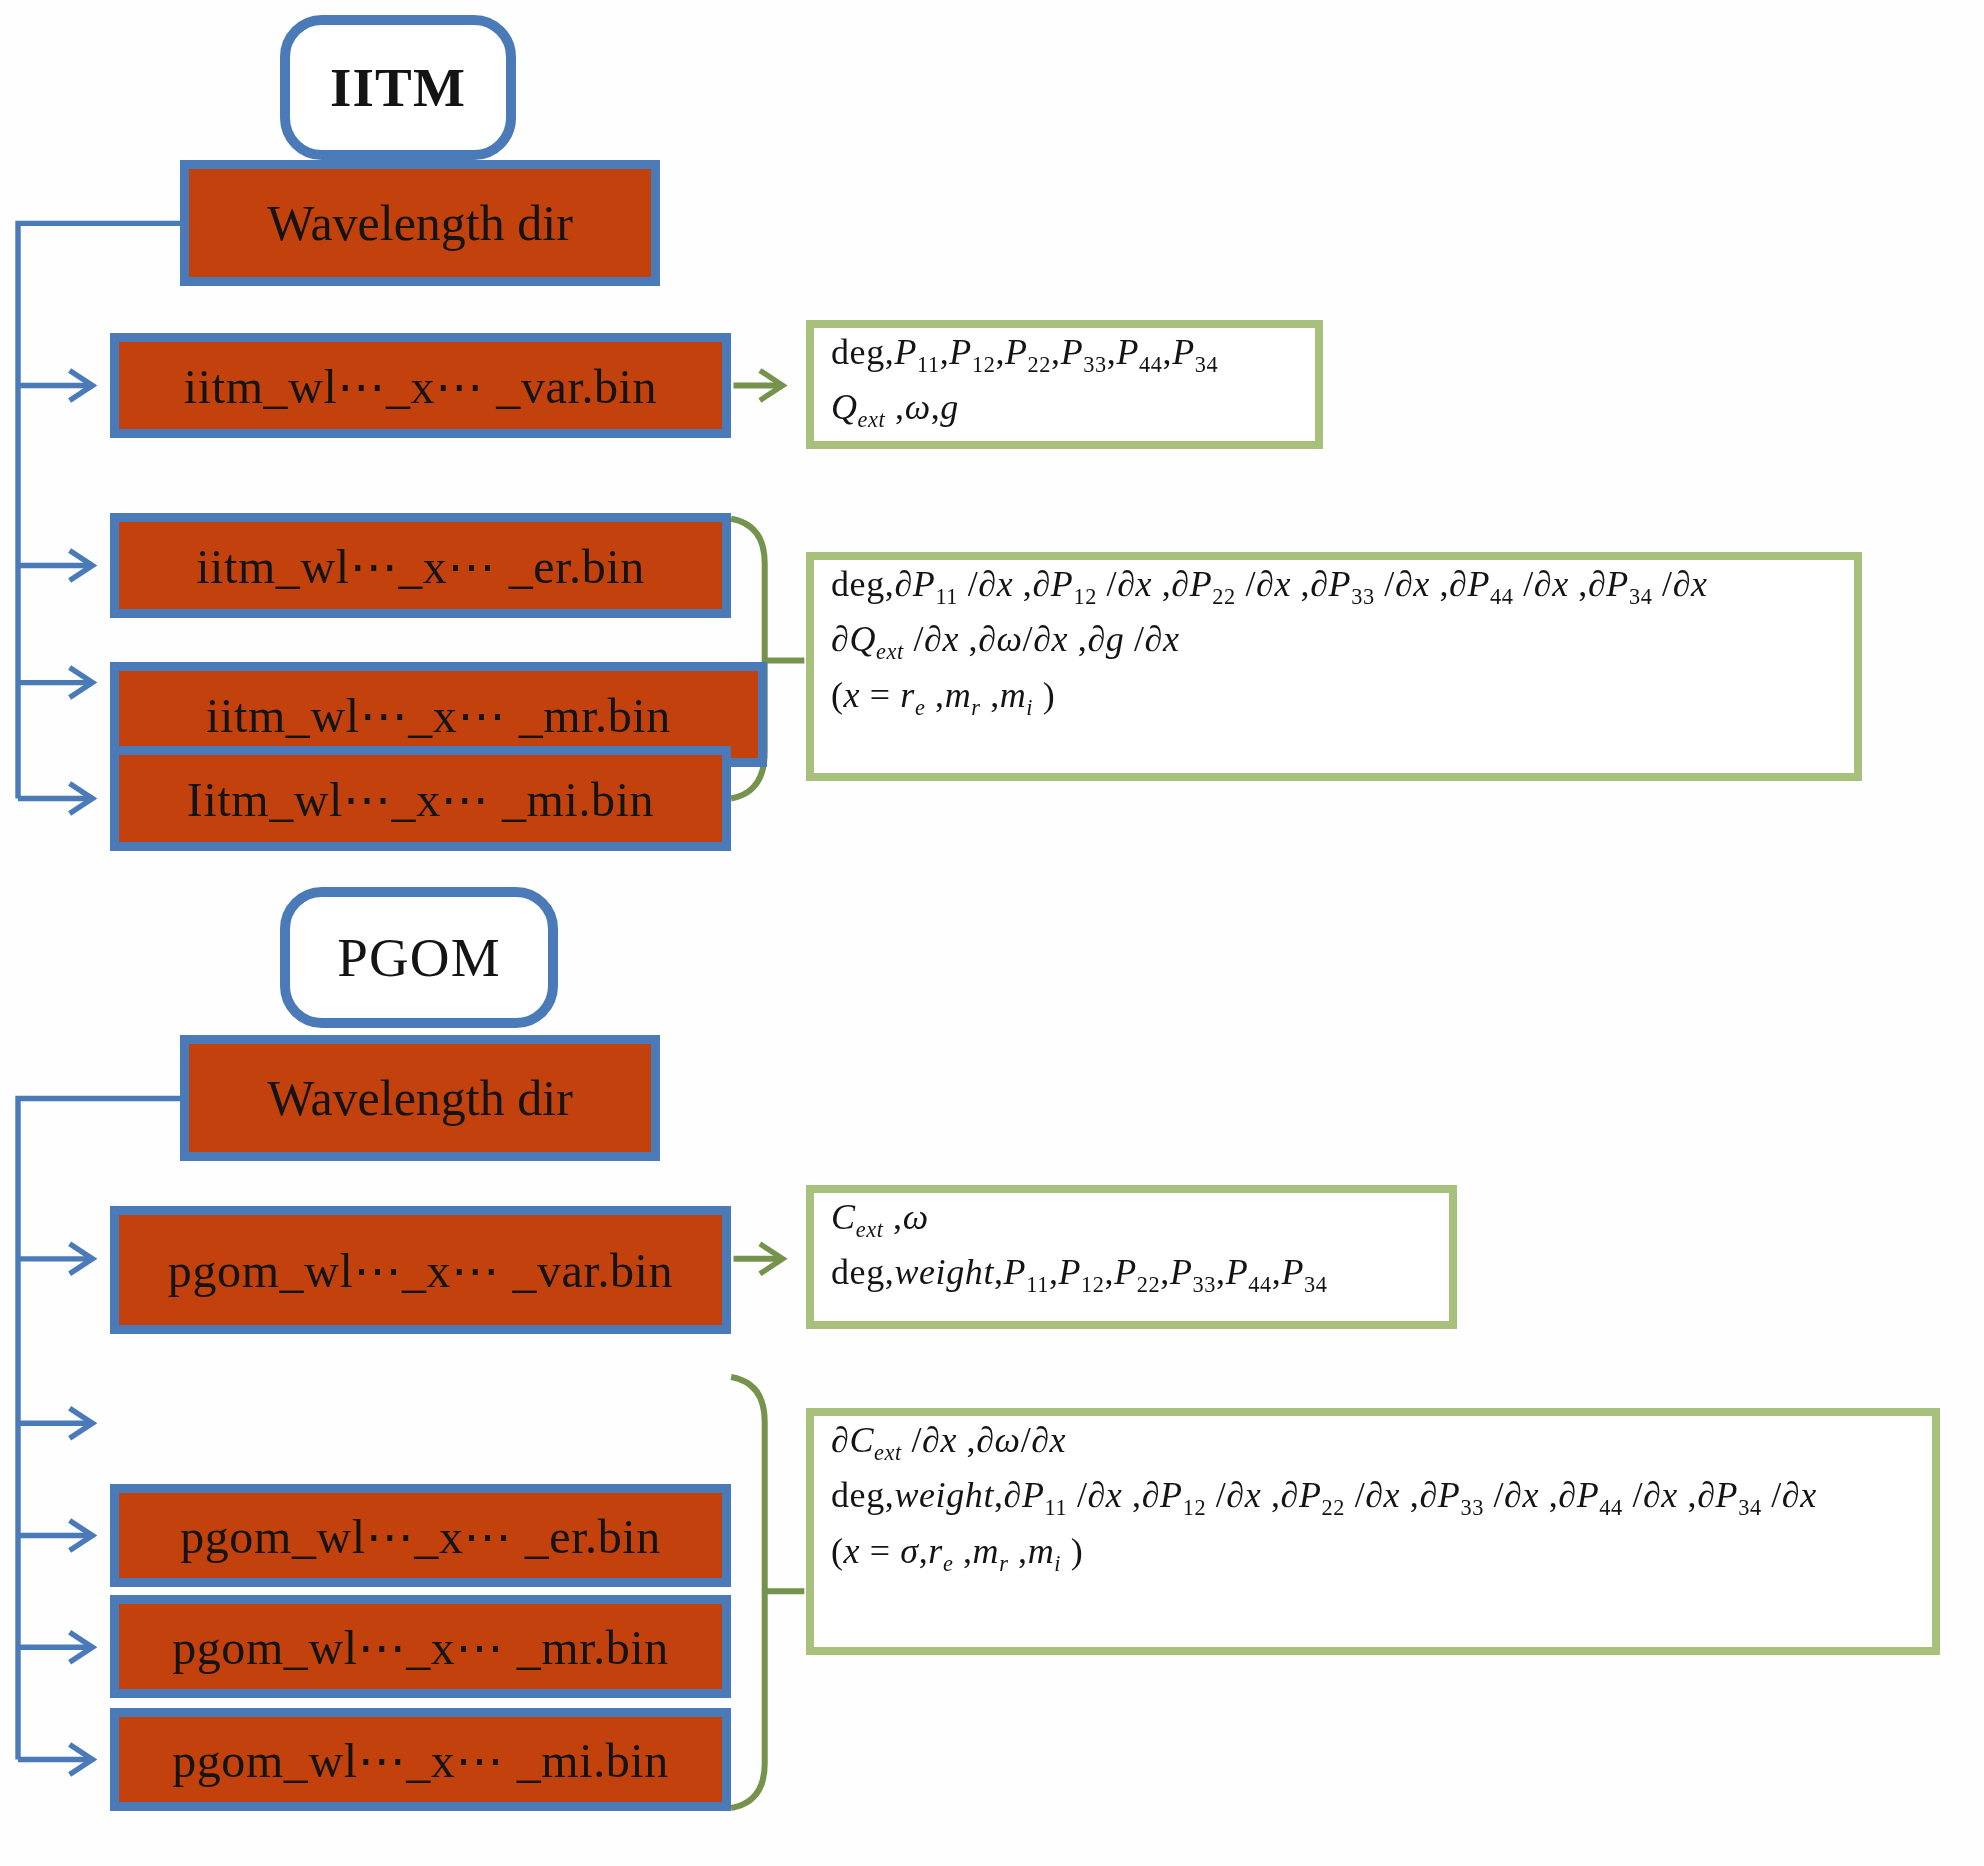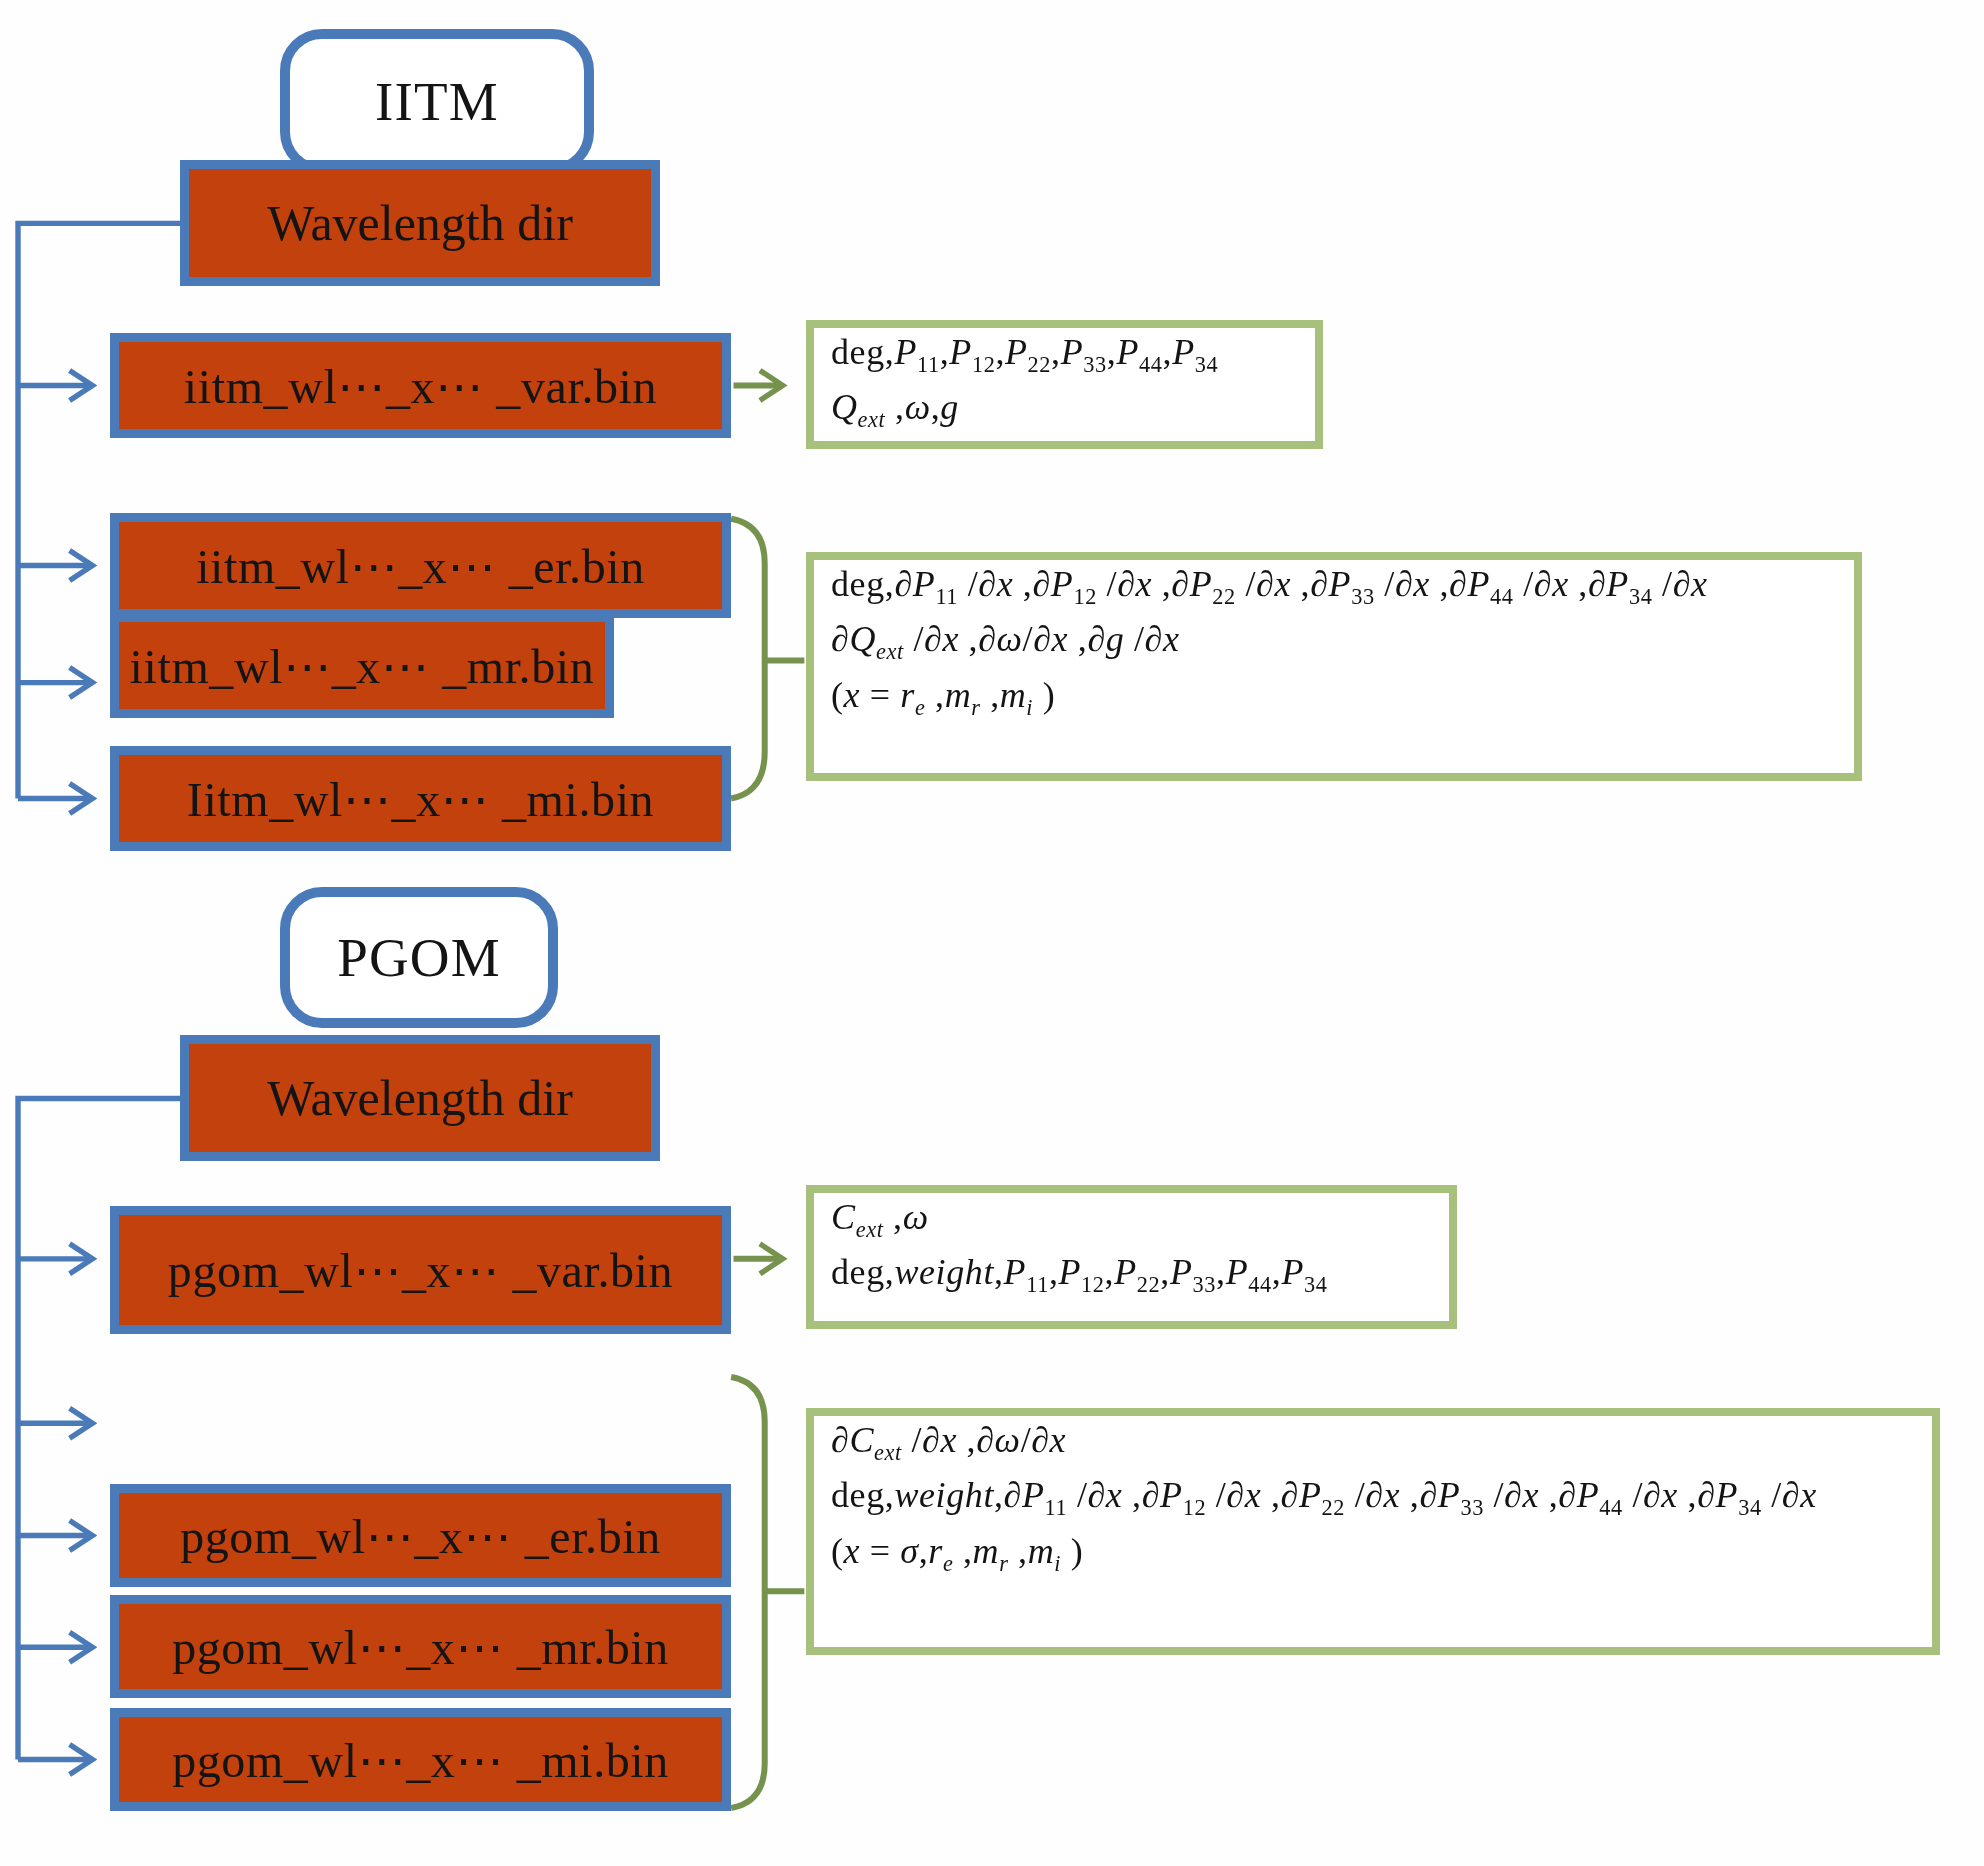--- a/index.html
+++ b/index.html
@@ -45,41 +45,41 @@
     <path d="M300 1830 H30 V2931" fill="none" stroke="#4a7ab8" stroke-width="9"></path>
     <path d="M30 2097 H150" fill="none" stroke="#4a7ab8" stroke-width="9" marker-end="url(#ab)"></path>
     <path d="M30 2371 H150" fill="none" stroke="#4a7ab8" stroke-width="9" marker-end="url(#ab)"></path>
     <path d="M30 2558 H150" fill="none" stroke="#4a7ab8" stroke-width="9" marker-end="url(#ab)"></path>
     <path d="M30 2744 H150" fill="none" stroke="#4a7ab8" stroke-width="9" marker-end="url(#ab)"></path>
     <path d="M30 2931 H150" fill="none" stroke="#4a7ab8" stroke-width="9" marker-end="url(#ab)"></path>
     <path d="M1222 2097 H1300" fill="none" stroke="#75934c" stroke-width="10" marker-end="url(#ao)"></path>
     <path d="M1218 2294 Q1274 2304 1274 2368 L1274 2938 Q1274 3002 1218 3012 M1274 2651 H1340" fill="none" stroke="#75934c" stroke-width="10"></path>
   </svg>
 
-  <div class="rbox" style="left:280px;top:29px;width:314px;height:145px;">
+  <div class="rbox" style="left:280px;top:15px;width:236px;height:145px;font-weight:bold;">
     <span class="rootlabel">IITM</span>
   </div>
 
   <div class="bbox" style="left:180px;top:160px;width:480px;height:126px;">
     <span class="dirlabel">Wavelength dir</span>
   </div>
 
   <div class="bbox" style="left:110px;top:333px;width:621px;height:105px;">
     <span class="filelabel">iitm_wl⋯_x⋯ _var.bin</span>
   </div>
 
   <div class="gbox" style="left:806px;top:320px;width:517px;height:129px;">
     <div class="fline">deg,<i>P</i><sub>11</sub>,<i>P</i><sub>12</sub>,<i>P</i><sub>22</sub>,<i>P</i><sub>33</sub>,<i>P</i><sub>44</sub>,<i>P</i><sub>34</sub></div>
     <div class="fline"><i>Q</i><sub><i>ext</i></sub> ,<i>ω</i>,<i>g</i></div>
   </div>
 
   <div class="bbox" style="left:110px;top:513px;width:621px;height:105px;">
     <span class="filelabel">iitm_wl⋯_x⋯ _er.bin</span>
   </div>
-  <div class="bbox" style="left:110px;top:613px;width:504px;height:105px;">
+  <div class="bbox" style="left:110px;top:662px;width:657px;height:105px;">
     <span class="filelabel">iitm_wl⋯_x⋯ _mr.bin</span>
   </div>
   <div class="bbox" style="left:110px;top:746px;width:621px;height:105px;">
     <span class="filelabel">Iitm_wl⋯_x⋯ _mi.bin</span>
   </div>
 
   <div class="gbox" style="left:806px;top:552px;width:1056px;height:229px;">
     <div class="fline">deg,<i>∂P</i><sub>11</sub> /<i>∂x</i> ,<i>∂P</i><sub>12</sub> /<i>∂x</i> ,<i>∂P</i><sub>22</sub> /<i>∂x</i> ,<i>∂P</i><sub>33</sub> /<i>∂x</i> ,<i>∂P</i><sub>44</sub> /<i>∂x</i> ,<i>∂P</i><sub>34</sub> /<i>∂x</i></div>
     <div class="fline"><i>∂Q</i><sub><i>ext</i></sub> /<i>∂x</i> ,<i>∂ω</i>/<i>∂x</i> ,<i>∂g</i> /<i>∂x</i></div>
     <div class="fline">(<i>x</i> = <i>r</i><sub><i>e</i></sub> ,<i>m</i><sub><i>r</i></sub> ,<i>m</i><sub><i>i</i></sub> )</div>

